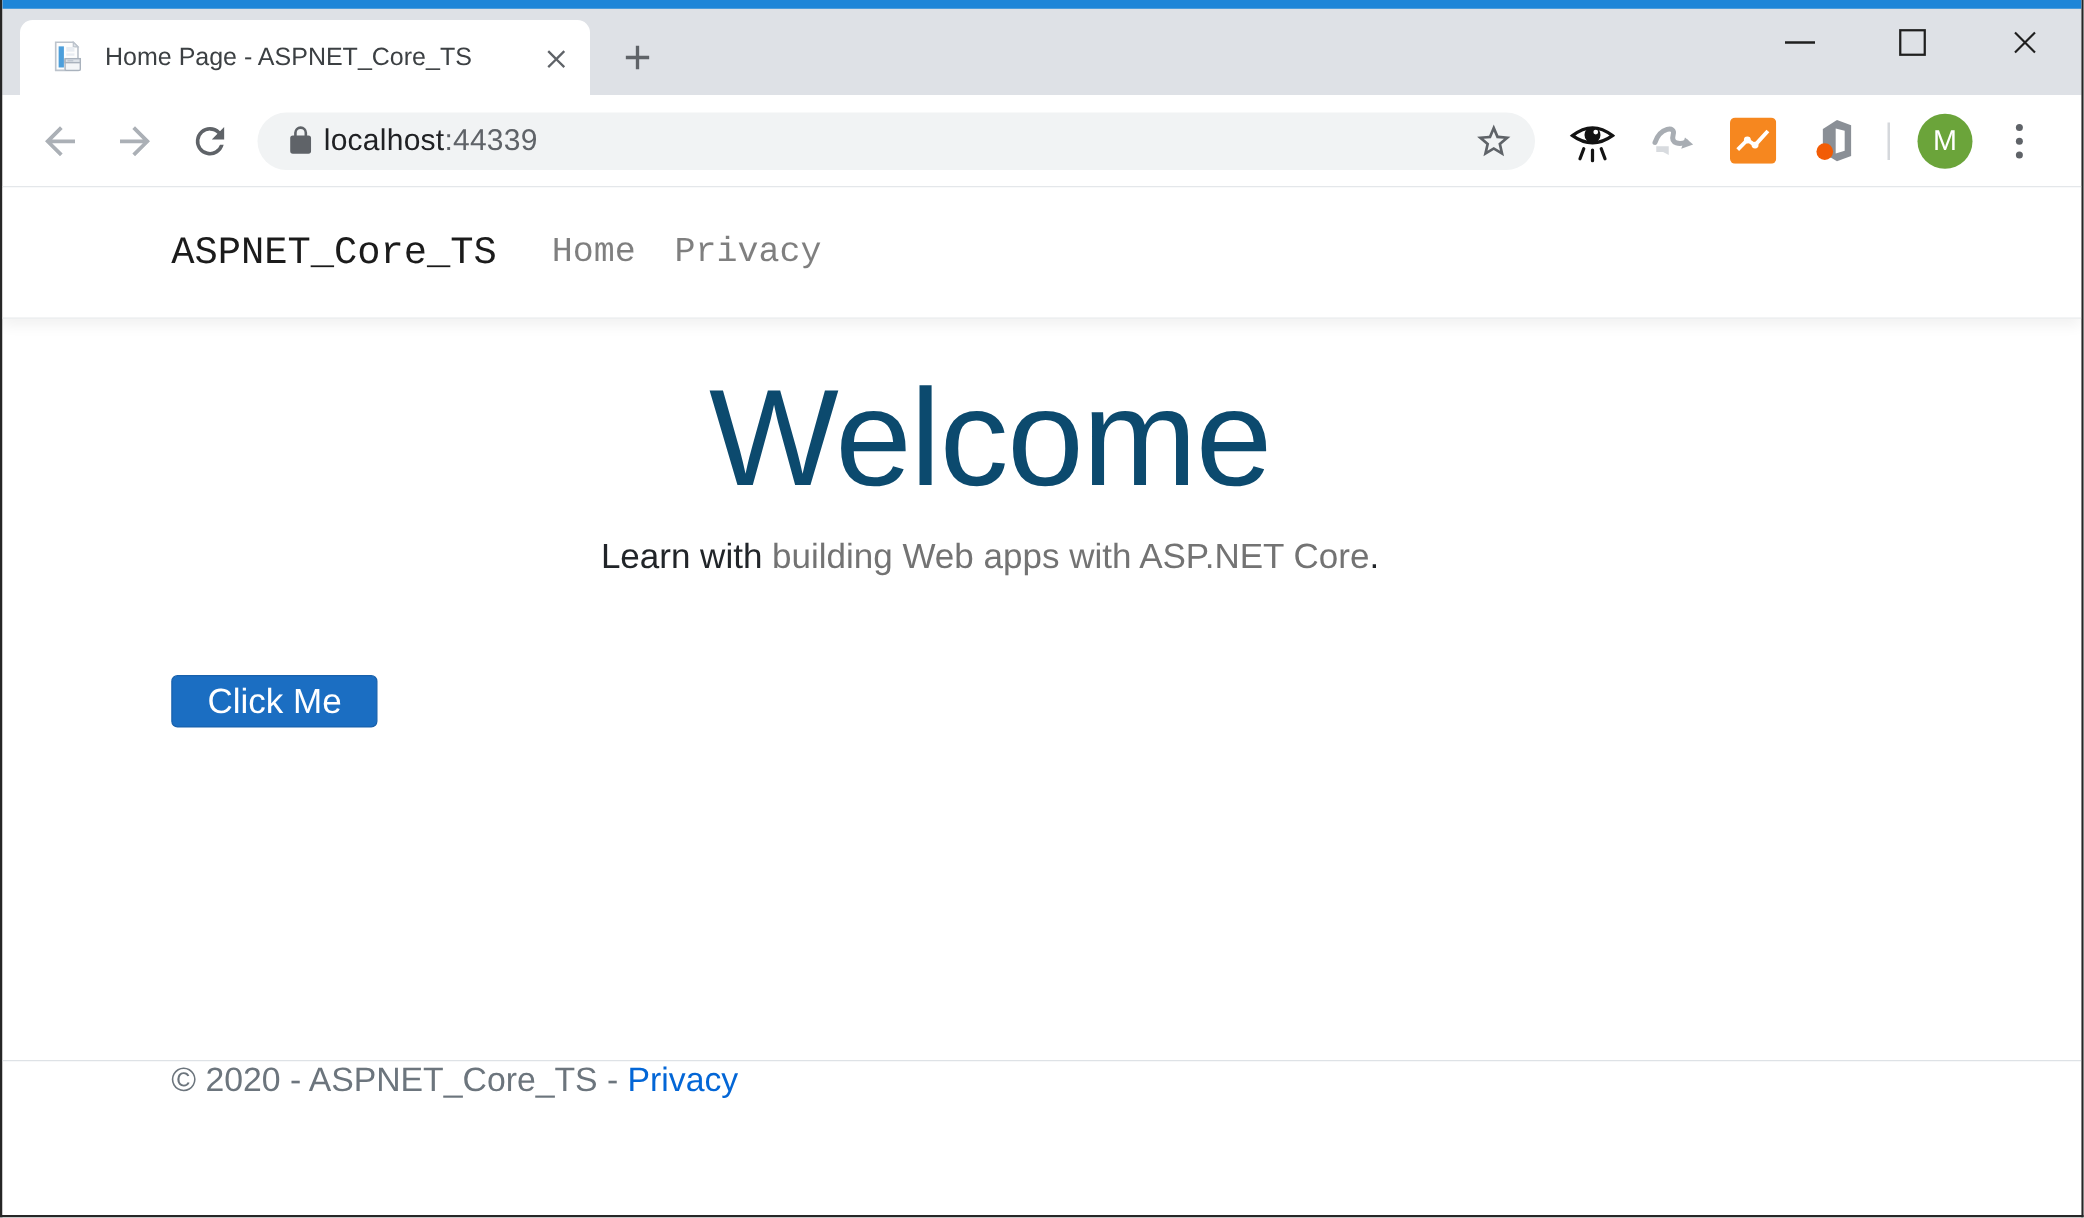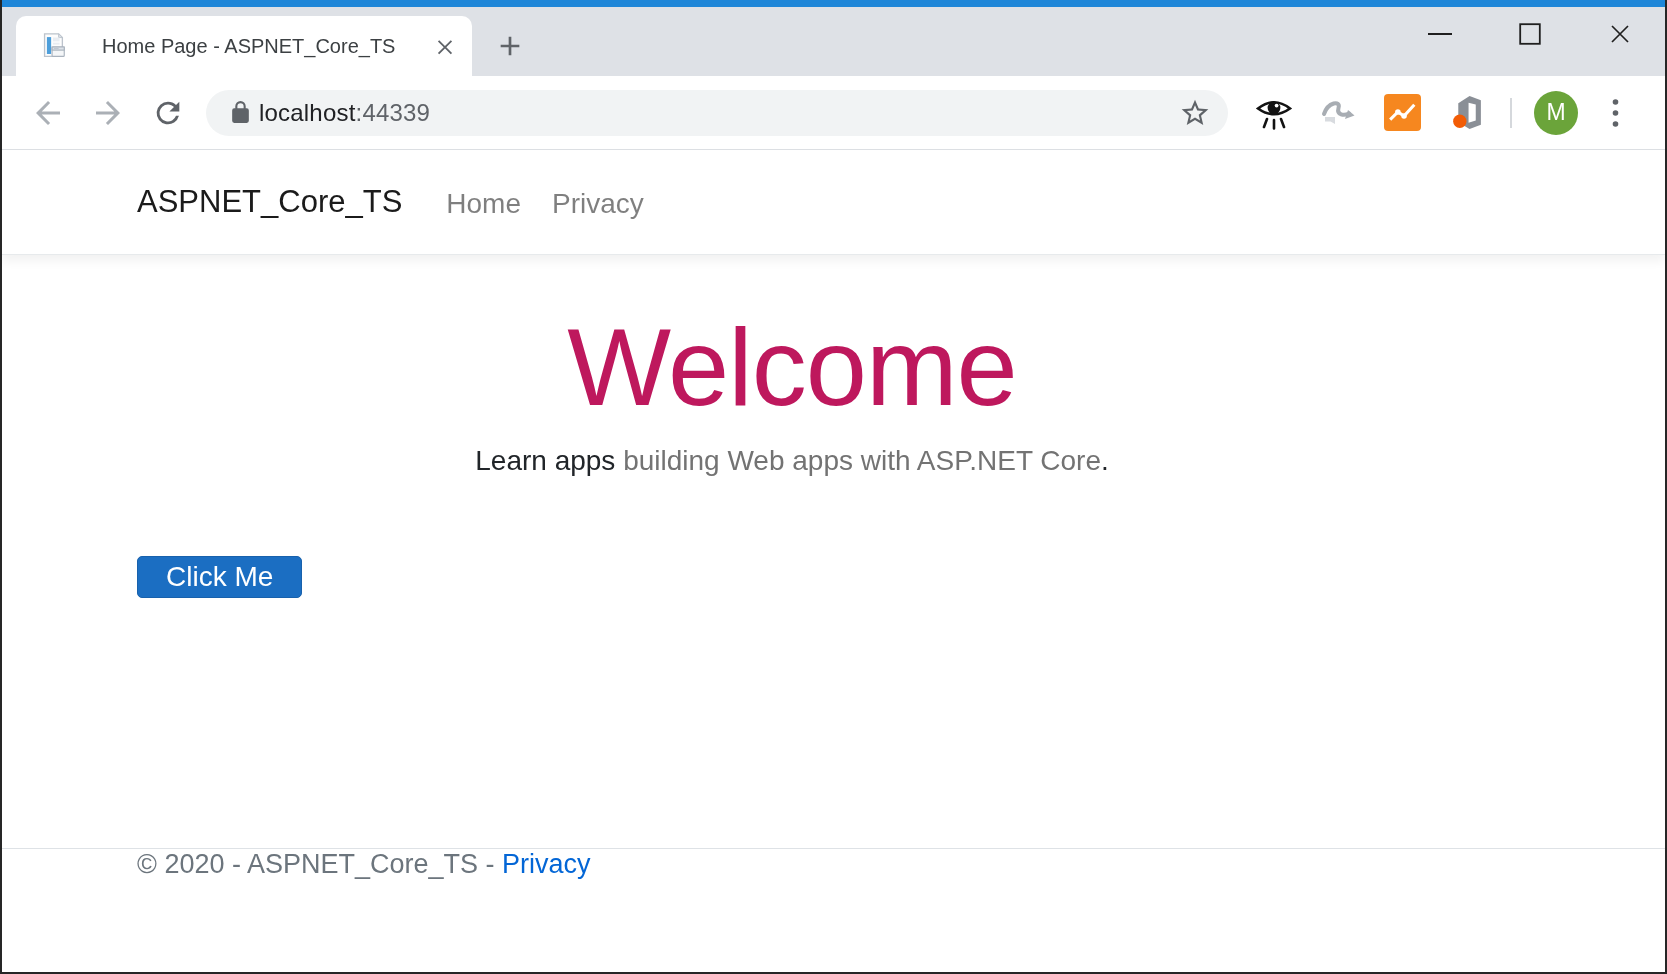--- a/index.html
+++ b/index.html
@@ -6,21 +6,21 @@
   html,body { width:1667px; height:974px; overflow:hidden; }
   body { font-family:"Liberation Sans","DejaVu Sans",sans-serif; background:#fff; }
 
   .window { width:1667px; height:974px; display:flex; flex-direction:column;
             border-left:2px solid #262626; border-right:2px solid #262626; border-bottom:2px solid #262626; }
 
   
   .titlebar { position:relative; height:76px; background:#dee1e6; flex:0 0 76px; }
   .accent-strip { position:absolute; top:0; left:0; right:0; height:7px; background:#1e86d8; }
   .tab { position:absolute; left:14px; bottom:0; width:456px; height:60px; background:#fff;
-         border-radius:10px 10px 0 0; display:flex; align-items:center; padding:0 14px 0 22px;gap:18px; }
+         border-radius:10px 10px 0 0; display:flex; align-items:center; padding:0 14px 0 22px; }
   .favicon { width:30px; height:30px; flex:0 0 30px; }
   .tab-title { flex:1; margin-left:16px; font-size:20px; color:#3c4043; white-space:nowrap;
                overflow:hidden; text-overflow:ellipsis; }
   .tab-close { width:26px; height:26px; display:flex; align-items:center; justify-content:center;
                border-radius:50%; cursor:pointer; }
   .new-tab-btn { position:absolute; left:490px; bottom:12px; width:36px; height:36px; display:flex;
                  align-items:center; justify-content:center; border-radius:50%; cursor:pointer; }
   .win-controls { position:absolute; top:7px; right:0; display:flex; }
   .win-btn { width:90px; height:54px; display:flex; align-items:center; justify-content:center; cursor:pointer; }
   .min-glyph { display:block; width:24px; border-top:2px solid #1f1f1f; }
@@ -42,29 +42,29 @@
   .avatar { margin-left:22px; width:44px; height:44px; border-radius:50%; background:#6ba43a; color:#fff;
             font-size:23px; display:flex; align-items:center; justify-content:center; cursor:pointer; }
   .menu-dots { margin-left:22px; width:30px; height:40px; display:flex; align-items:center; justify-content:center; cursor:pointer; }
 
   
   .page { flex:1; background:#fff; display:flex; flex-direction:column; overflow:hidden; }
   .container { width:1310px; margin-left:135px; }
   .navbar { height:105px; background:#fff; border-bottom:1px solid #e7eaec;
             box-shadow:0 6px 10px rgba(0,0,0,0.055); position:relative; z-index:2;
             display:flex; align-items:center; }
-  .nav-inner { display:flex; align-items:flex-end; }
+  .nav-inner { display:flex; align-items:center;font-family:Liberation Mono, monospace; }
   .brand { font-size:31px; color:#1b1b1b; text-decoration:none; cursor:pointer; }
   .nav-link { font-size:28px; color:rgba(0,0,0,0.5); text-decoration:none; cursor:pointer; }
   .nav-link.first { margin-left:44px; }
   .nav-link + .nav-link { margin-left:31px; }
 
   main { flex:1; }
-  .welcome { font-size:110px; font-weight:200; color:#be185d; text-align:center;
-             margin-top:46px; line-height:1.2; letter-spacing:-1px; }
+  .welcome { font-size:110px; font-weight:200; color:#0c4a6e; text-align:center;
+             margin-top:30px; line-height:1.2; letter-spacing:-1px; }
   .lead { font-size:28px; color:#212529; text-align:center; margin-top:8px; line-height:1.4; }
   .lead a { color:#737373; text-decoration:none; cursor:pointer; }
   .btn-primary { display:inline-block; margin-top:76px; background:#1b6ec2; border:1px solid #1861ac;
                  color:#fff; font-size:28px; font-family:inherit; padding:4px 28px; border-radius:5px; cursor:pointer; }
 
   footer { flex:0 0 124px; border-top:1px solid #dee2e6; }
   footer .muted { color:#6c757d; font-size:27px; }
   footer a { color:#0366d6; font-size:27px; text-decoration:none; cursor:pointer; }
 </style>
 </head>
@@ -195,21 +195,21 @@
       <div class="container nav-inner">
         <a class="brand">ASPNET_Core_TS</a>
         <a class="nav-link first">Home</a>
         <a class="nav-link">Privacy</a>
       </div>
     </header>
 
     <main>
       <div class="container">
         <h1 class="welcome">Welcome</h1>
-        <p class="lead"><span>Learn apps </span><a>building Web apps with ASP.NET Core</a><span>.</span></p>
+        <p class="lead"><span>Learn with </span><a>building Web apps with ASP.NET Core</a><span>.</span></p>
         <button class="btn-primary">Click Me</button>
       </div>
     </main>
 
     <footer>
       <div class="container">
         <span class="muted">© 2020 - ASPNET_Core_TS - </span><a>Privacy</a>
       </div>
     </footer>
   </div>

